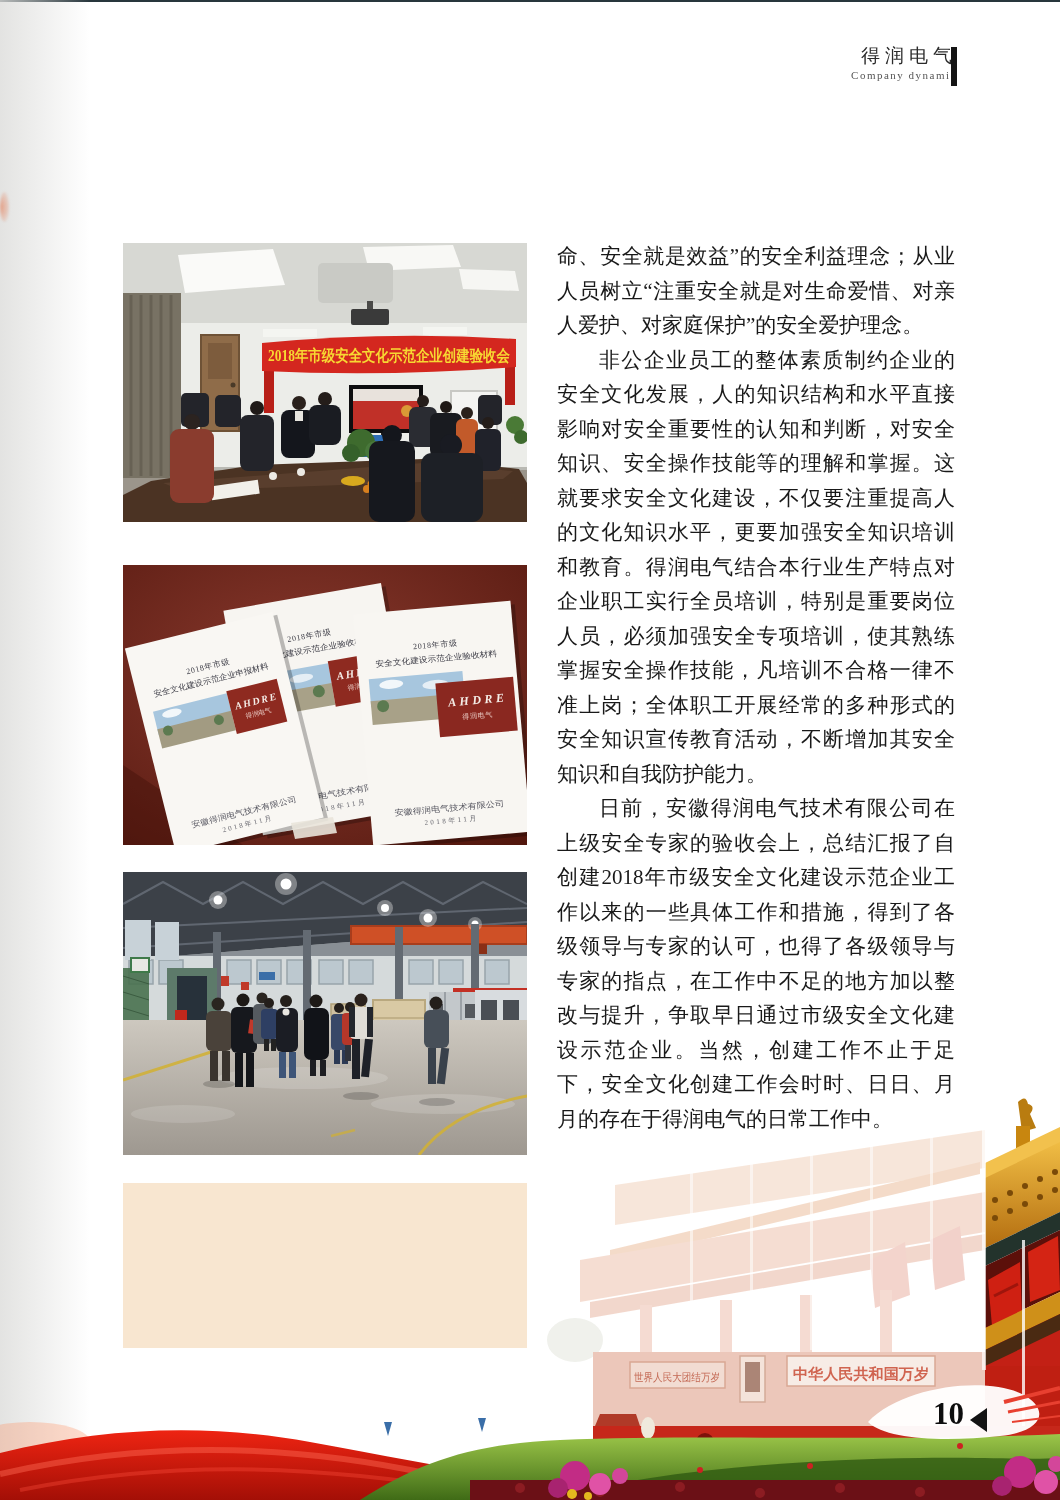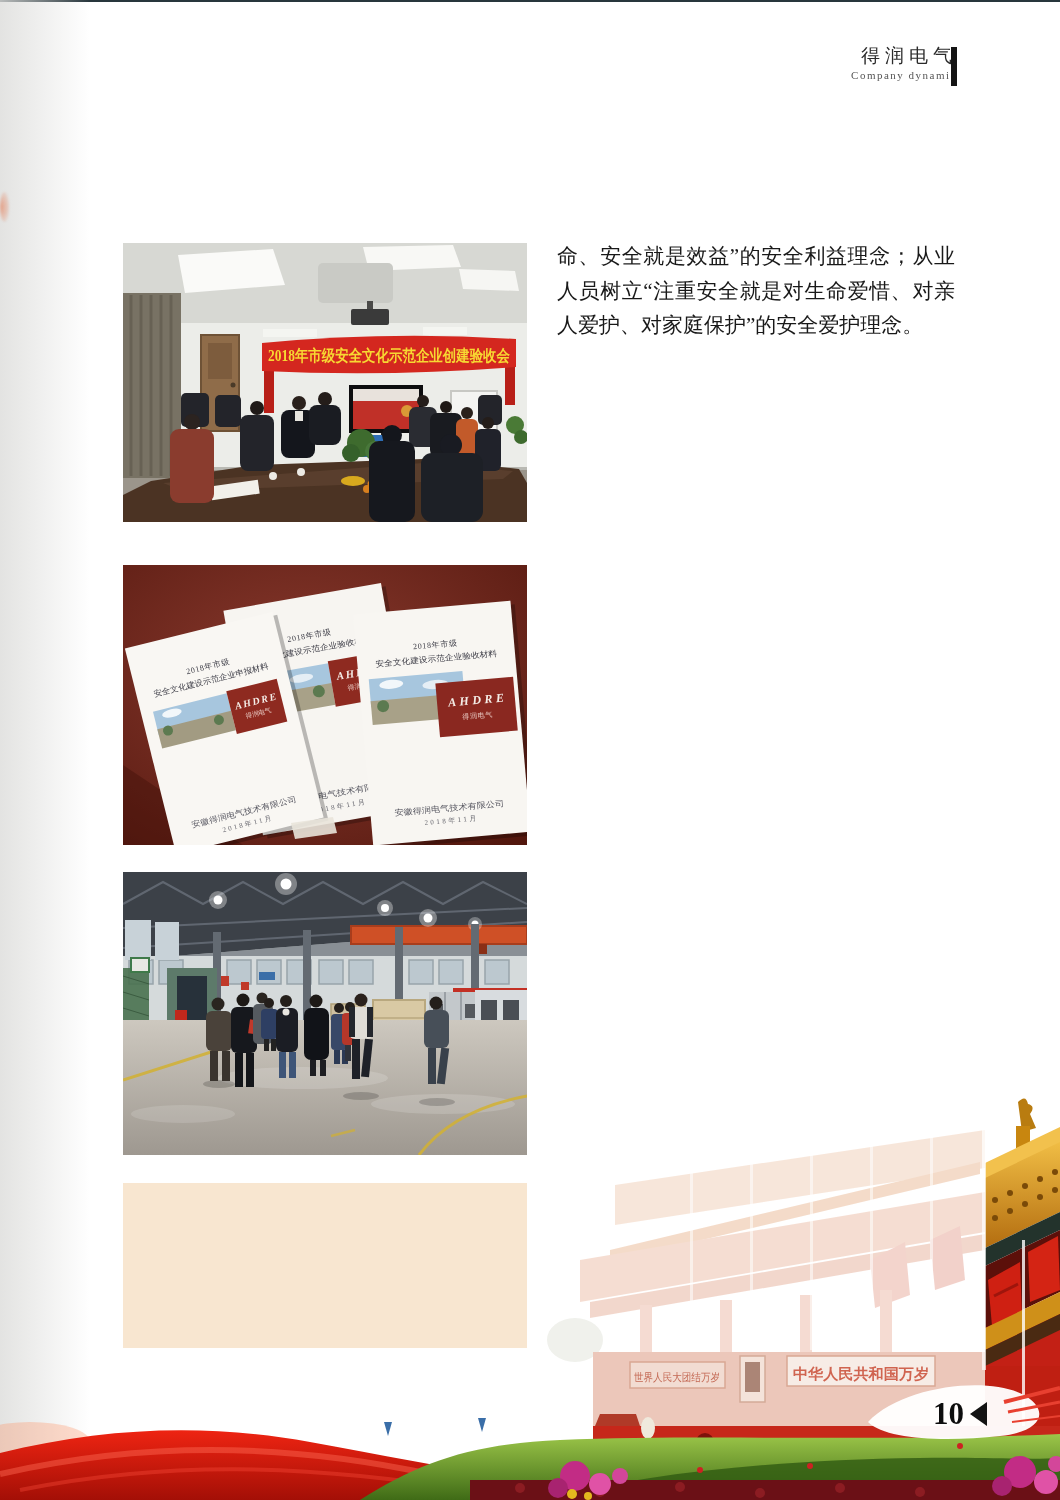--- a/index.html
+++ b/index.html
@@ -19,21 +19,21 @@
   
   .photo{position:absolute;left:123px;width:404px;display:block;}
   .beige-box{position:absolute;left:123px;top:1183px;width:404px;height:165px;background:#f8e6d0;}
   
   .article{position:absolute;left:557px;top:239px;width:398px;color:#191919;
       font-size:21px;line-height:34.5px;text-align:justify;z-index:3;}
   .article p{margin:0;}
   .article p.indent{text-indent:2em;}
   
   .decor{position:absolute;left:0;top:1090px;z-index:1;}
-  .pageno{position:absolute;left:933px;top:1396px;z-index:4;display:flex;align-items:center;}
+  .pageno{position:absolute;left:933px;top:1396px;z-index:4;display:flex;align-items:flex-end;}
   .pageno .num{font-size:31px;font-weight:bold;color:#0d0d0d;font-family:"Liberation Serif",serif;}
   .pageno .tri{width:0;height:0;margin-left:6px;border-top:12px solid transparent;
       border-bottom:12px solid transparent;border-right:17px solid #131313;}
   svg text{font-family:"Liberation Serif","DejaVu Serif",serif;}
 </style>
 </head>
 <body>
 
 <div class="page">
 
@@ -537,20 +537,22 @@
           <rect x="305" y="176" width="8" height="36" fill="#39414b"></rect>
           <rect x="316" y="176" width="8" height="36" fill="#39414b" transform="rotate(7 320 194)"></rect>
         </g>
     </g>
   </svg>
 
   <div class="beige-box"></div>
 
   <div class="article">
     <p>命、安全就是效益”的安全利益理念；从业人员树立“注重安全就是对生命爱惜、对亲人爱护、对家庭保护”的安全爱护理念。</p>
+    <p class="indent">非公企业员工的整体素质制约企业的安全文化发展，人的知识结构和水平直接影响对安全重要性的认知和判断，对安全知识、安全操作技能等的理解和掌握。这就要求安全文化建设，不仅要注重提高人的文化知识水平，更要加强安全知识培训和教育。得润电气结合本行业生产特点对企业职工实行全员培训，特别是重要岗位人员，必须加强安全专项培训，使其熟练掌握安全操作技能，凡培训不合格一律不准上岗；全体职工开展经常的多种形式的安全知识宣传教育活动，不断增加其安全知识和自我防护能力。</p>
+    <p class="indent">日前，安徽得润电气技术有限公司在上级安全专家的验收会上，总结汇报了自创建2018年市级安全文化建设示范企业工作以来的一些具体工作和措施，得到了各级领导与专家的认可，也得了各级领导与专家的指点，在工作中不足的地方加以整改与提升，争取早日通过市级安全文化建设示范企业。当然，创建工作不止于足下，安全文化创建工作会时时、日日、月月的存在于得润电气的日常工作中。</p>
   </div>
 
   <div class="pageno">
     <span class="num">10</span>
     <span class="tri"></span>
   </div>
 
 </div>
 
 </body></html>

